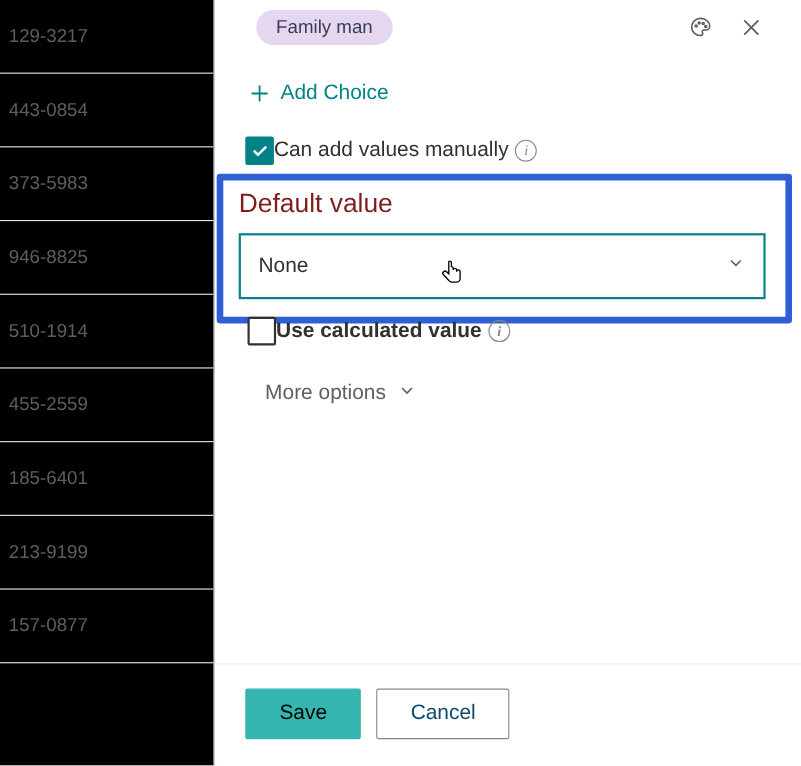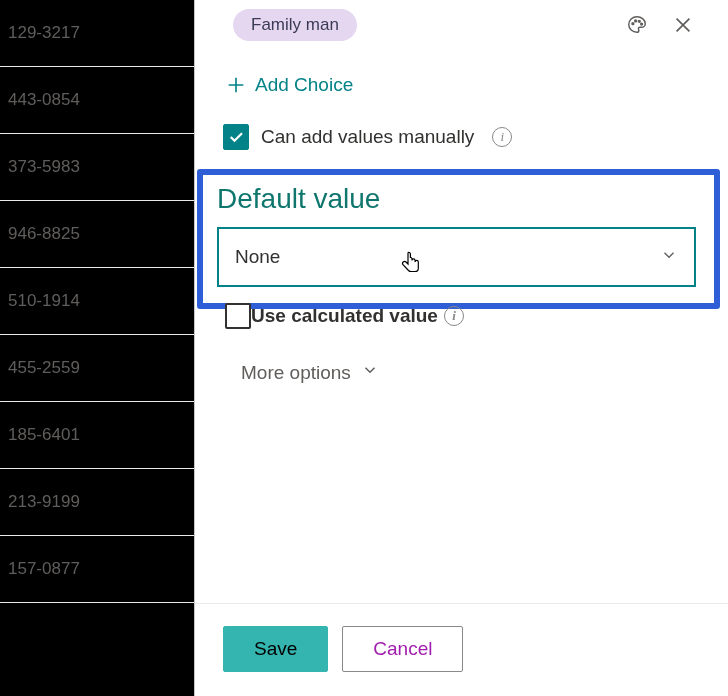--- a/index.html
+++ b/index.html
@@ -87,22 +87,21 @@
       color: #038387;
       font-size: 19px;
       margin-bottom: 28px;
       cursor: pointer;
       padding-left: 2px;
     }
     .add-choice svg { width: 22px; height: 22px; }
     .checkbox-row {
       display: flex;
       align-items: center;
-      gap: 12px;
-      margin-bottom: 19px;
+      margin-bottom: 8px;
       font-size: 19px;
       color: #323130;
     }
     .checkbox {
       width: 26px;
       height: 26px;
       border: 1.5px solid #038387;
       border-radius: 2px;
       display: flex;
       align-items: center;
@@ -132,22 +131,22 @@
     }
     .highlight-box {
       border: 6px solid #2f5fd6;
       border-radius: 3px;
       padding: 8px 18px 16px 14px;
       margin-left: -26px;
       margin-right: -20px;
       margin-bottom: 0;
     }
     .field-label {
-      font-size: 28px;
-      color: #0f766e;
+      font-size: 24px;
+      color: #7f1d1d;
       margin-bottom: 12px;
     }
     .select-box {
       border: 2px solid #038387;
       height: 60px;
       display: flex;
       align-items: center;
       padding: 0 16px;
       font-size: 19px;
       color: #323130;
@@ -196,21 +195,21 @@
       border-top: 1px solid #edebe9;
       margin-top: auto;
     }
     .btn {
       height: 46px;
       padding: 0 30px;
       font-size: 19px;
       border-radius: 2px;
       border: 1px solid #8a8886;
       background: #fff;
-      color: #a21caf;
+      color: #0c4a6e;
       cursor: pointer;
       display: flex;
       align-items: center;
       justify-content: center;
     }
     .btn.primary {
       background: #35b5af;
       border-color: #35b5af;
       color: #000000;
     }

